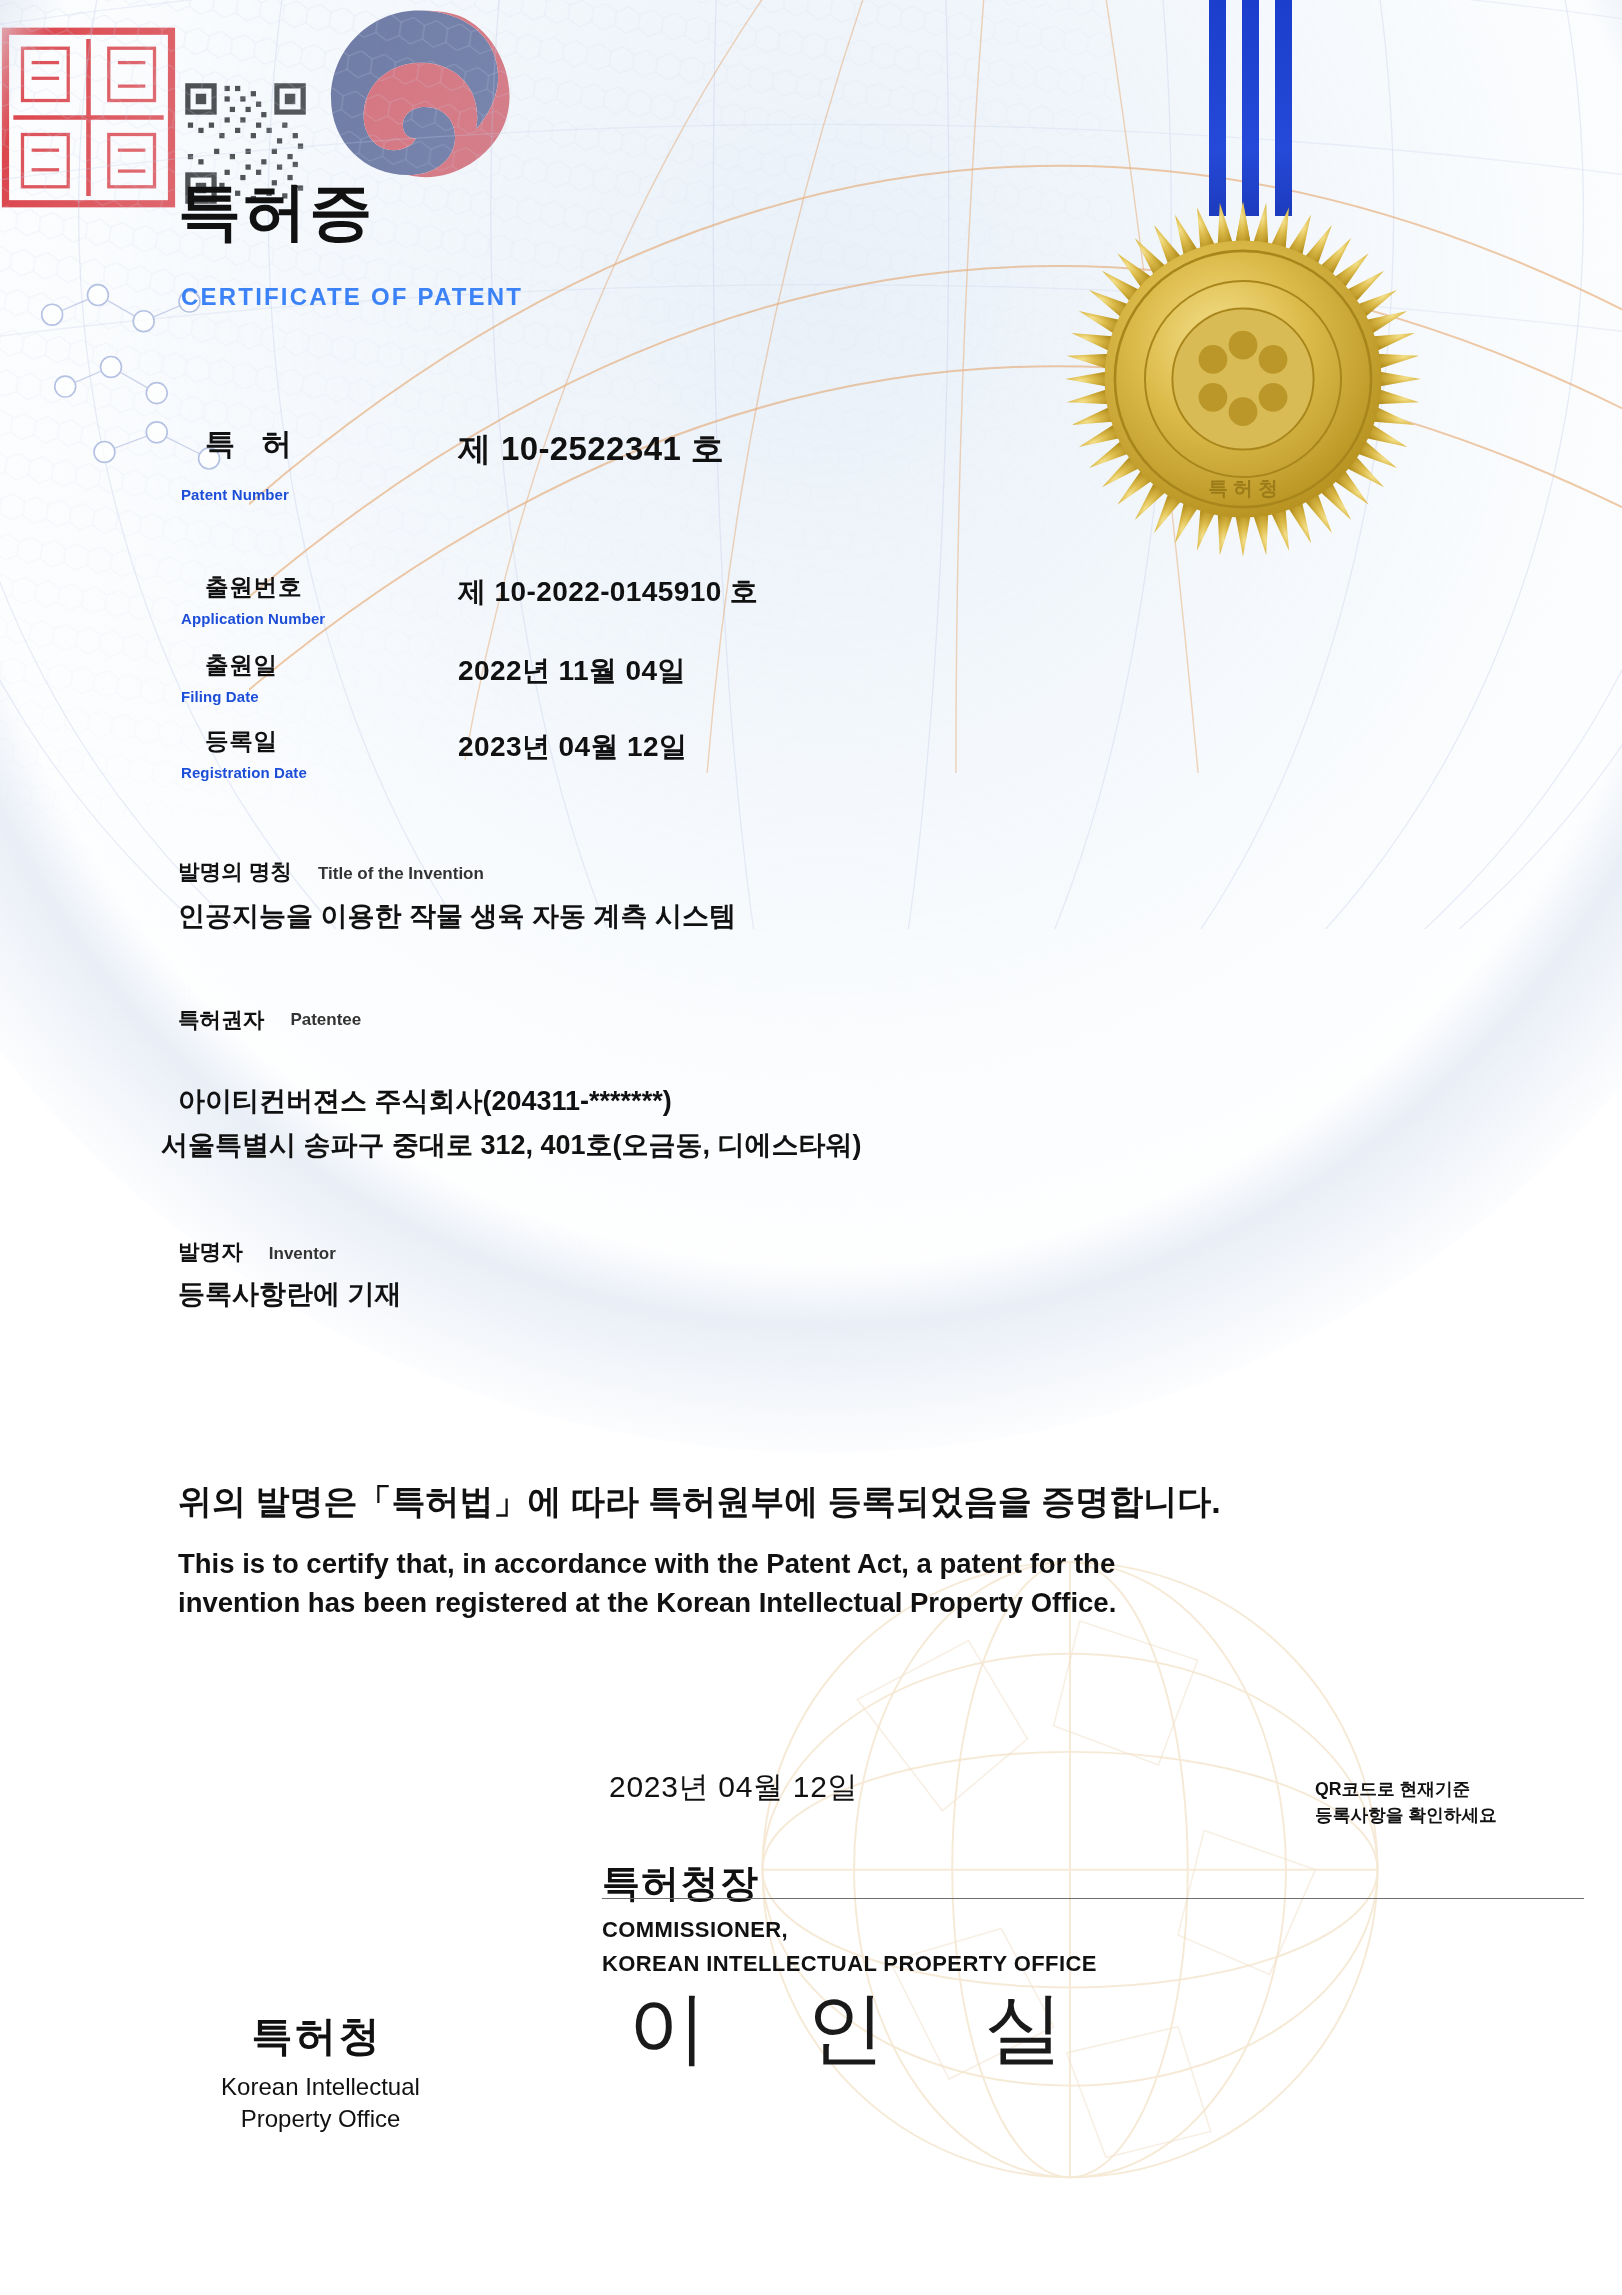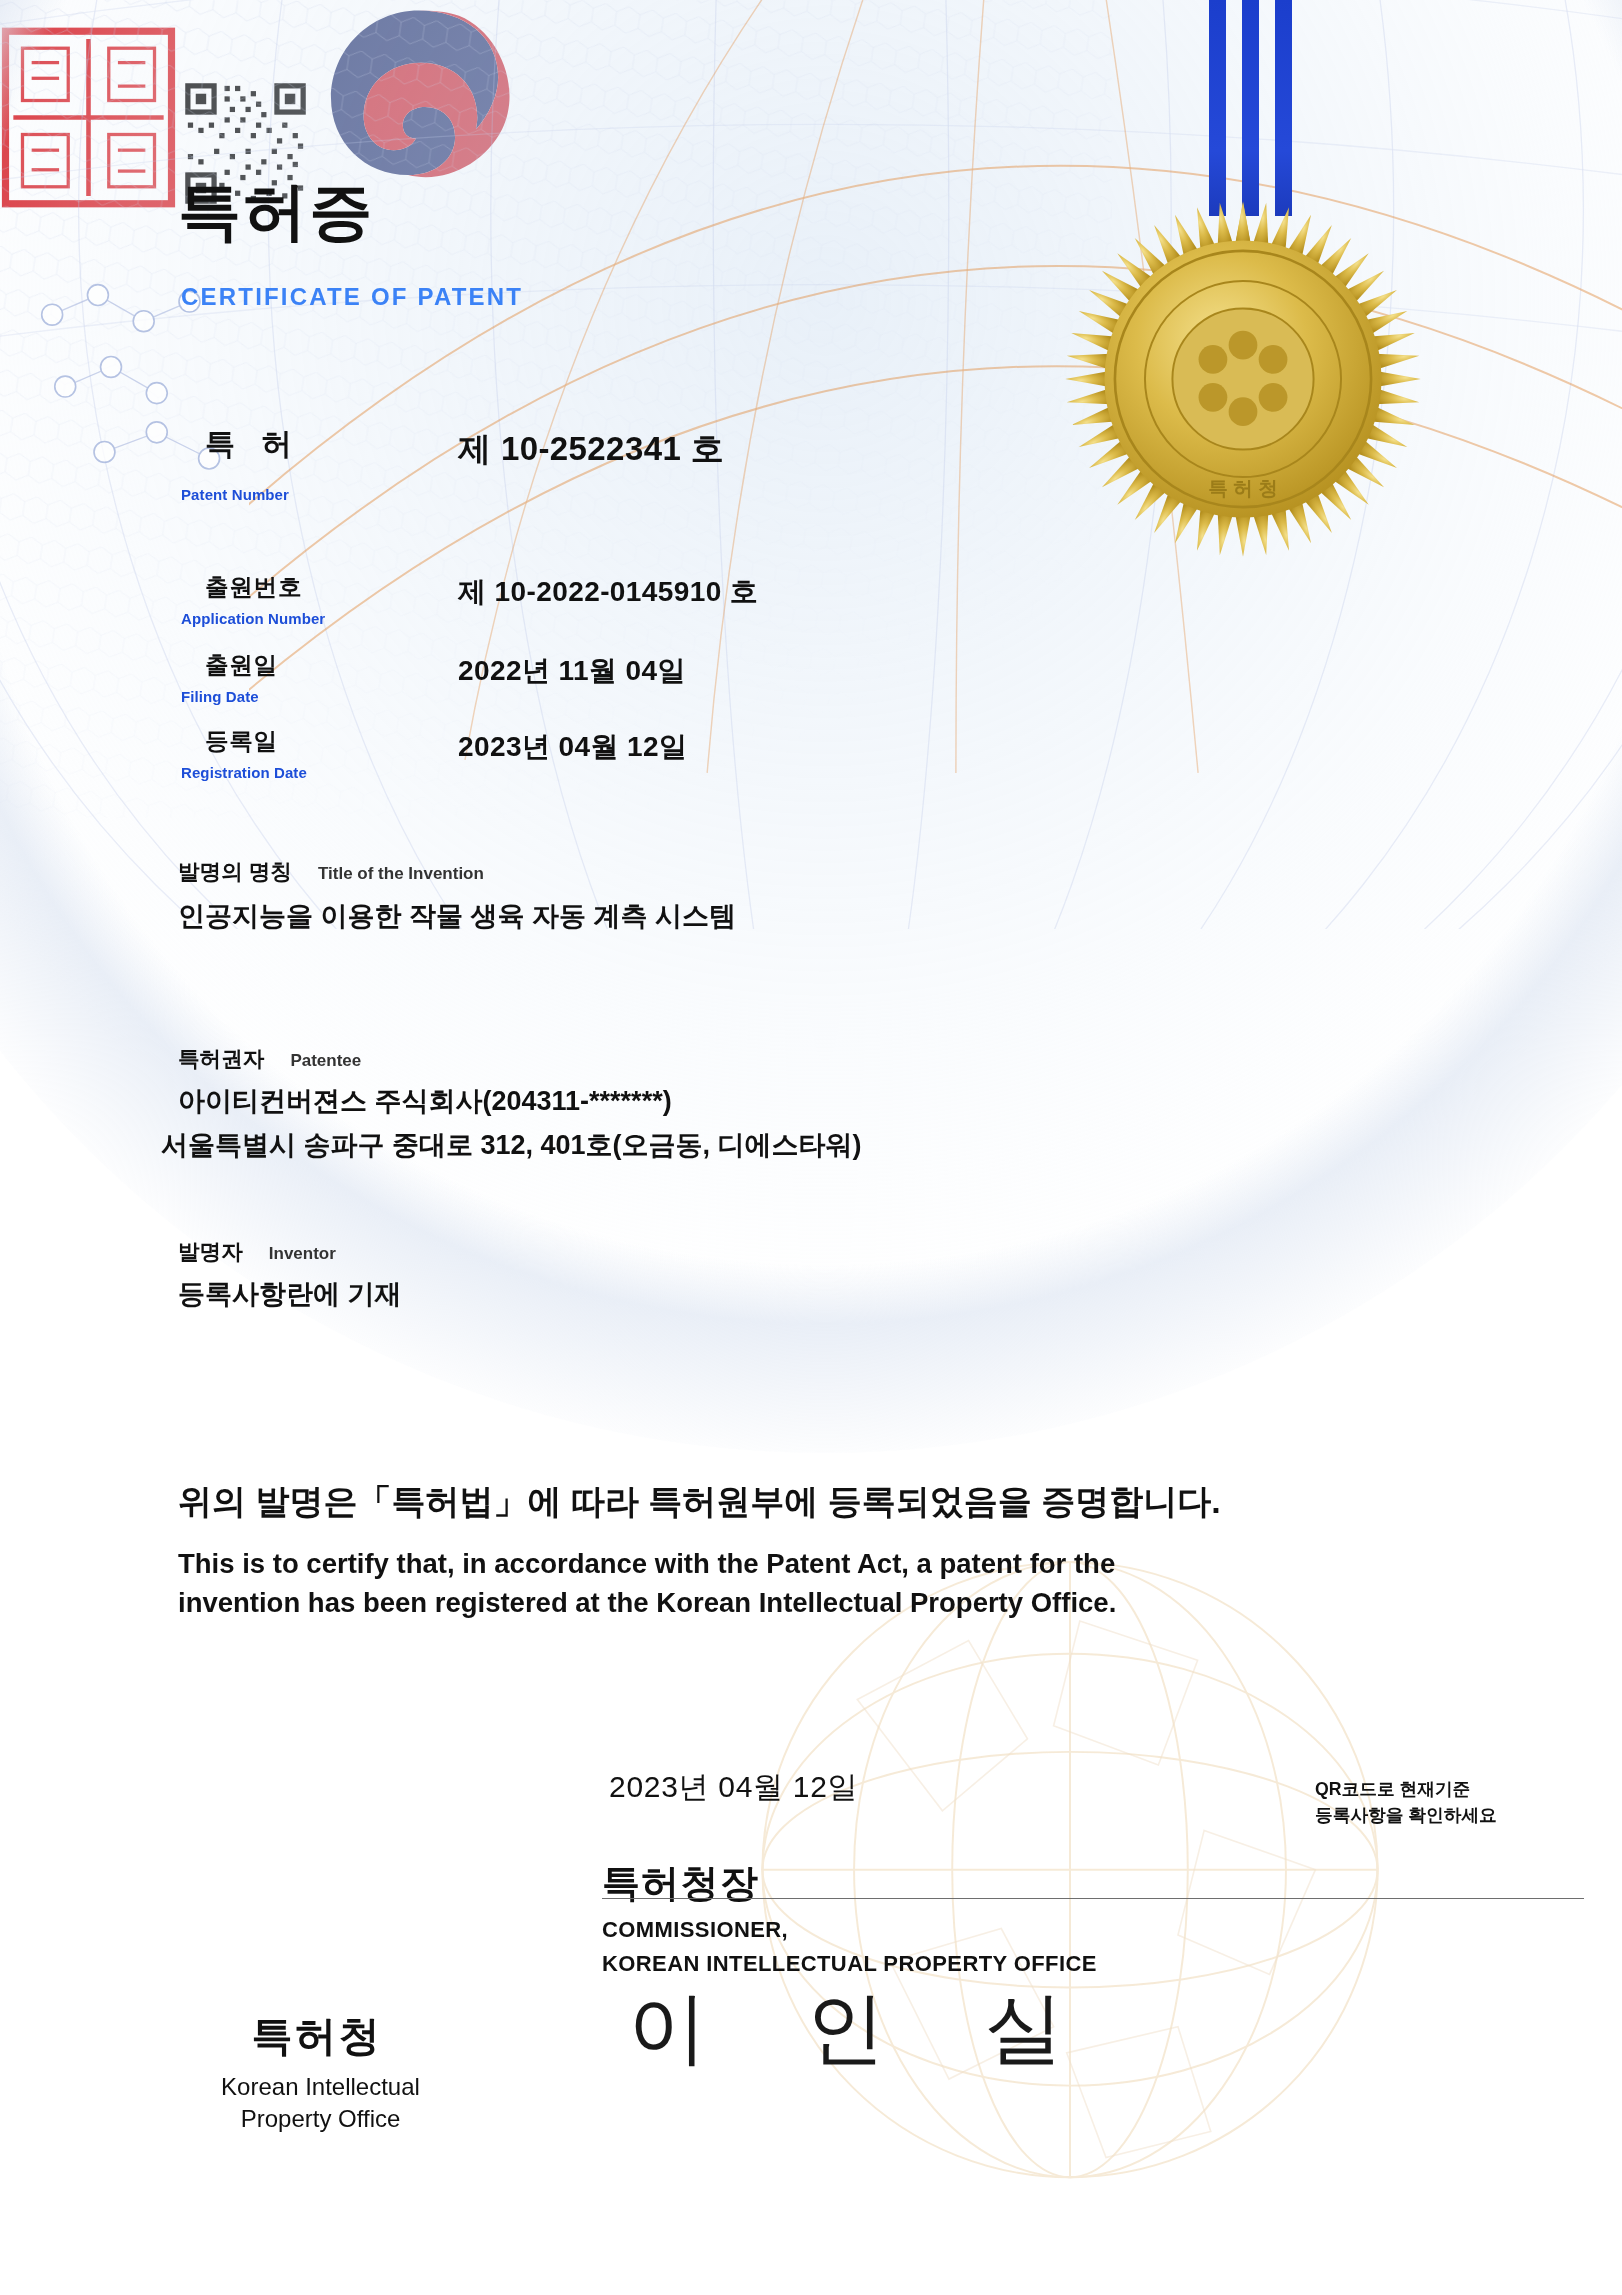--- a/index.html
+++ b/index.html
@@ -525,21 +525,21 @@
   <div class="abs val" style="left:458px; top:728px;">2023년 04월 12일</div>
 
   
   <div class="abs sec-label-row" style="left:178px; top:857px;">
     <span class="sec-label-ko">발명의 명칭</span>
     <span class="sec-label-en">Title of the Invention</span>
   </div>
   <div class="abs sec-value" style="left:178px; top:898px;">인공지능을 이용한 작물 생육 자동 계측 시스템</div>
 
   
-  <div class="abs sec-label-row" style="left:178px; top:1044px;">
+  <div class="abs sec-label-row" style="left:178px; top:1005px;align-items:center;">
     <span class="sec-label-ko">특허권자</span>
     <span class="sec-label-en">Patentee</span>
   </div>
   <div class="abs sec-value" style="left:178px; top:1083px;">아이티컨버젼스 주식회사(204311-*******)</div>
   <div class="abs sec-value" style="left:161px; top:1127px;">서울특별시 송파구 중대로 312, 401호(오금동, 디에스타워)</div>
 
   
   <div class="abs sec-label-row" style="left:178px; top:1237px;">
     <span class="sec-label-ko">발명자</span>
     <span class="sec-label-en">Inventor</span>

